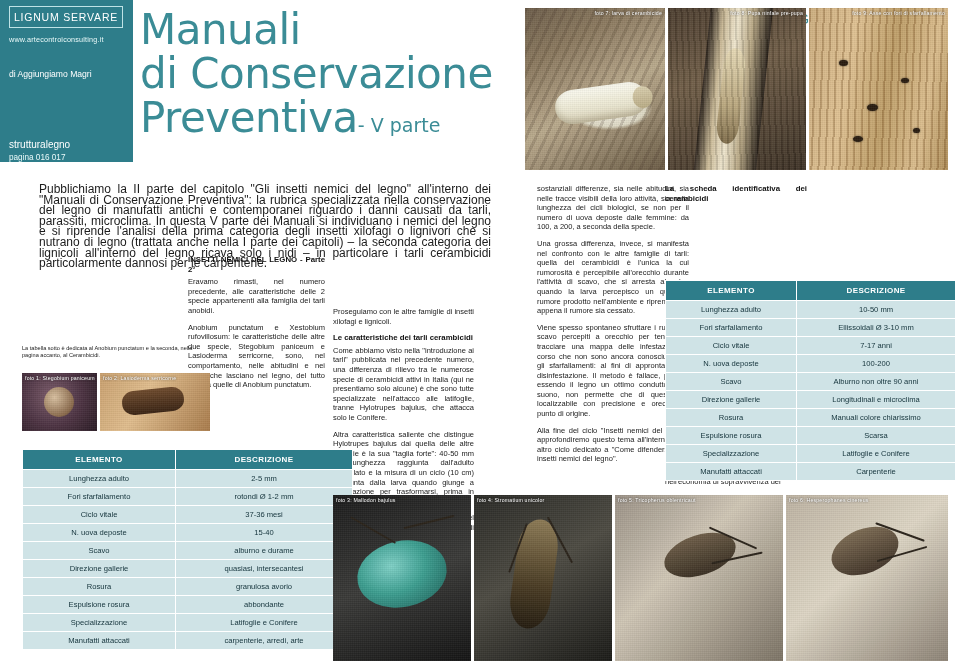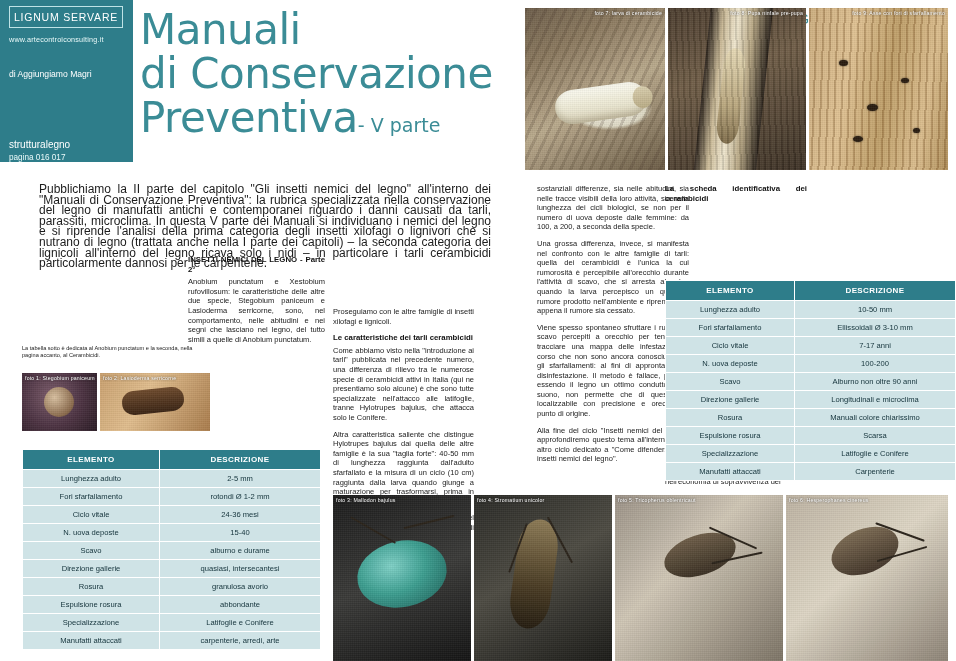--- a/index.html
+++ b/index.html
@@ -281,21 +281,21 @@
     color: #13323a;
     height: 11px;
   }
   .tbl .hdr td {
     background: #2e7d8a;
     color: #ffffff;
     font-weight: 700;
     text-align: center;
     font-size: 8px;
     letter-spacing: 0.4px;
-    padding: 4px 5px;
+    padding: 4px 13px;
     margin-left: 16px;
   }
   .tbl td.k { width: 128px; text-align: center; }
   .tbl td.v { width: 150px; text-align: center; }
 
   #tbl-left { left: 22px; top: 449px; }
   #tbl-left td.k { width: 126px; }
   #tbl-left td.v { width: 150px; }
 
   #tbl-right { left: 665px; top: 280px; }
@@ -412,20 +412,21 @@
     <div class="hole" style="left:44px; top:128px; width:10px; height:6px;"></div>
     <div class="hole" style="left:104px; top:120px; width:7px; height:5px;"></div>
     <div class="noise"></div>
     <div class="caption">foto 9: Asse con fori di sfarfallamento</div>
   </div>
 
   <div class="intro">Pubblichiamo la II parte del capitolo "Gli insetti nemici del legno" all'interno dei "Manuali di Conservazione Preventiva": la rubrica specializzata nella conservazione del legno di manufatti antichi e contemporanei riguardo i danni causati da tarli, parassiti, microclima. In questa V parte dei Manuali si individuano i nemici del legno e si riprende l'analisi della prima categoria degli insetti xilofagi o lignivori che si nutrano di legno (trattata anche nella I parte dei capitoli) – la seconda categoria dei lignicoli all'interno del legno ricava solo i nidi – in particolare i tarli cerambicidi particolarmente dannosi per le carpenterie.</div>
 
   <div id="left-lead">
     <div class="col-head">INSETTI NEMICI DEL LEGNO - Parte 2°</div>
+    <p style="margin:0 0 7px 0;">Eravamo rimasti, nel numero precedente, alle caratteristiche delle 2 specie appartenenti alla famiglia dei tarli anobidi.</p>
     <p style="margin:0 0 7px 0;">Anobium punctatum e Xestobium rufovillosum: le caratteristiche delle altre due specie, Stegobium paniceum e Lasioderma serricorne, sono, nel comportamento, nelle abitudini e nei segni che lasciano nel legno, del tutto simili a quelle di Anobium punctatum.</p>
   </div>
 
   <div class="mini-cap" style="left:22px; top:345px; width:176px;">La tabella sotto è dedicata al Anobium punctatum e la seconda, nella pagina accanto, al Cerambicidi.</div>
 
   <div class="photo" id="photo-tegg">
     <div class="bug"></div>
     <div class="noise"></div>
     <div class="caption">foto 1: Stegobium paniceum</div>
   </div>
@@ -468,21 +469,21 @@
       <tr>
           <td class="k">Lunghezza adulto</td>
           <td class="v">2-5 mm</td>
         </tr>
       <tr>
           <td class="k">Fori sfarfallamento</td>
           <td class="v">rotondi Ø 1-2 mm</td>
         </tr>
       <tr>
           <td class="k">Ciclo vitale</td>
-          <td class="v">24-36 mesi</td>
+          <td class="v">37-36 mesi</td>
         </tr>
       <tr>
           <td class="k">N. uova deposte</td>
           <td class="v">15-40</td>
         </tr>
       <tr>
           <td class="k">Scavo</td>
           <td class="v">alburno e durame</td>
         </tr>
       <tr>

